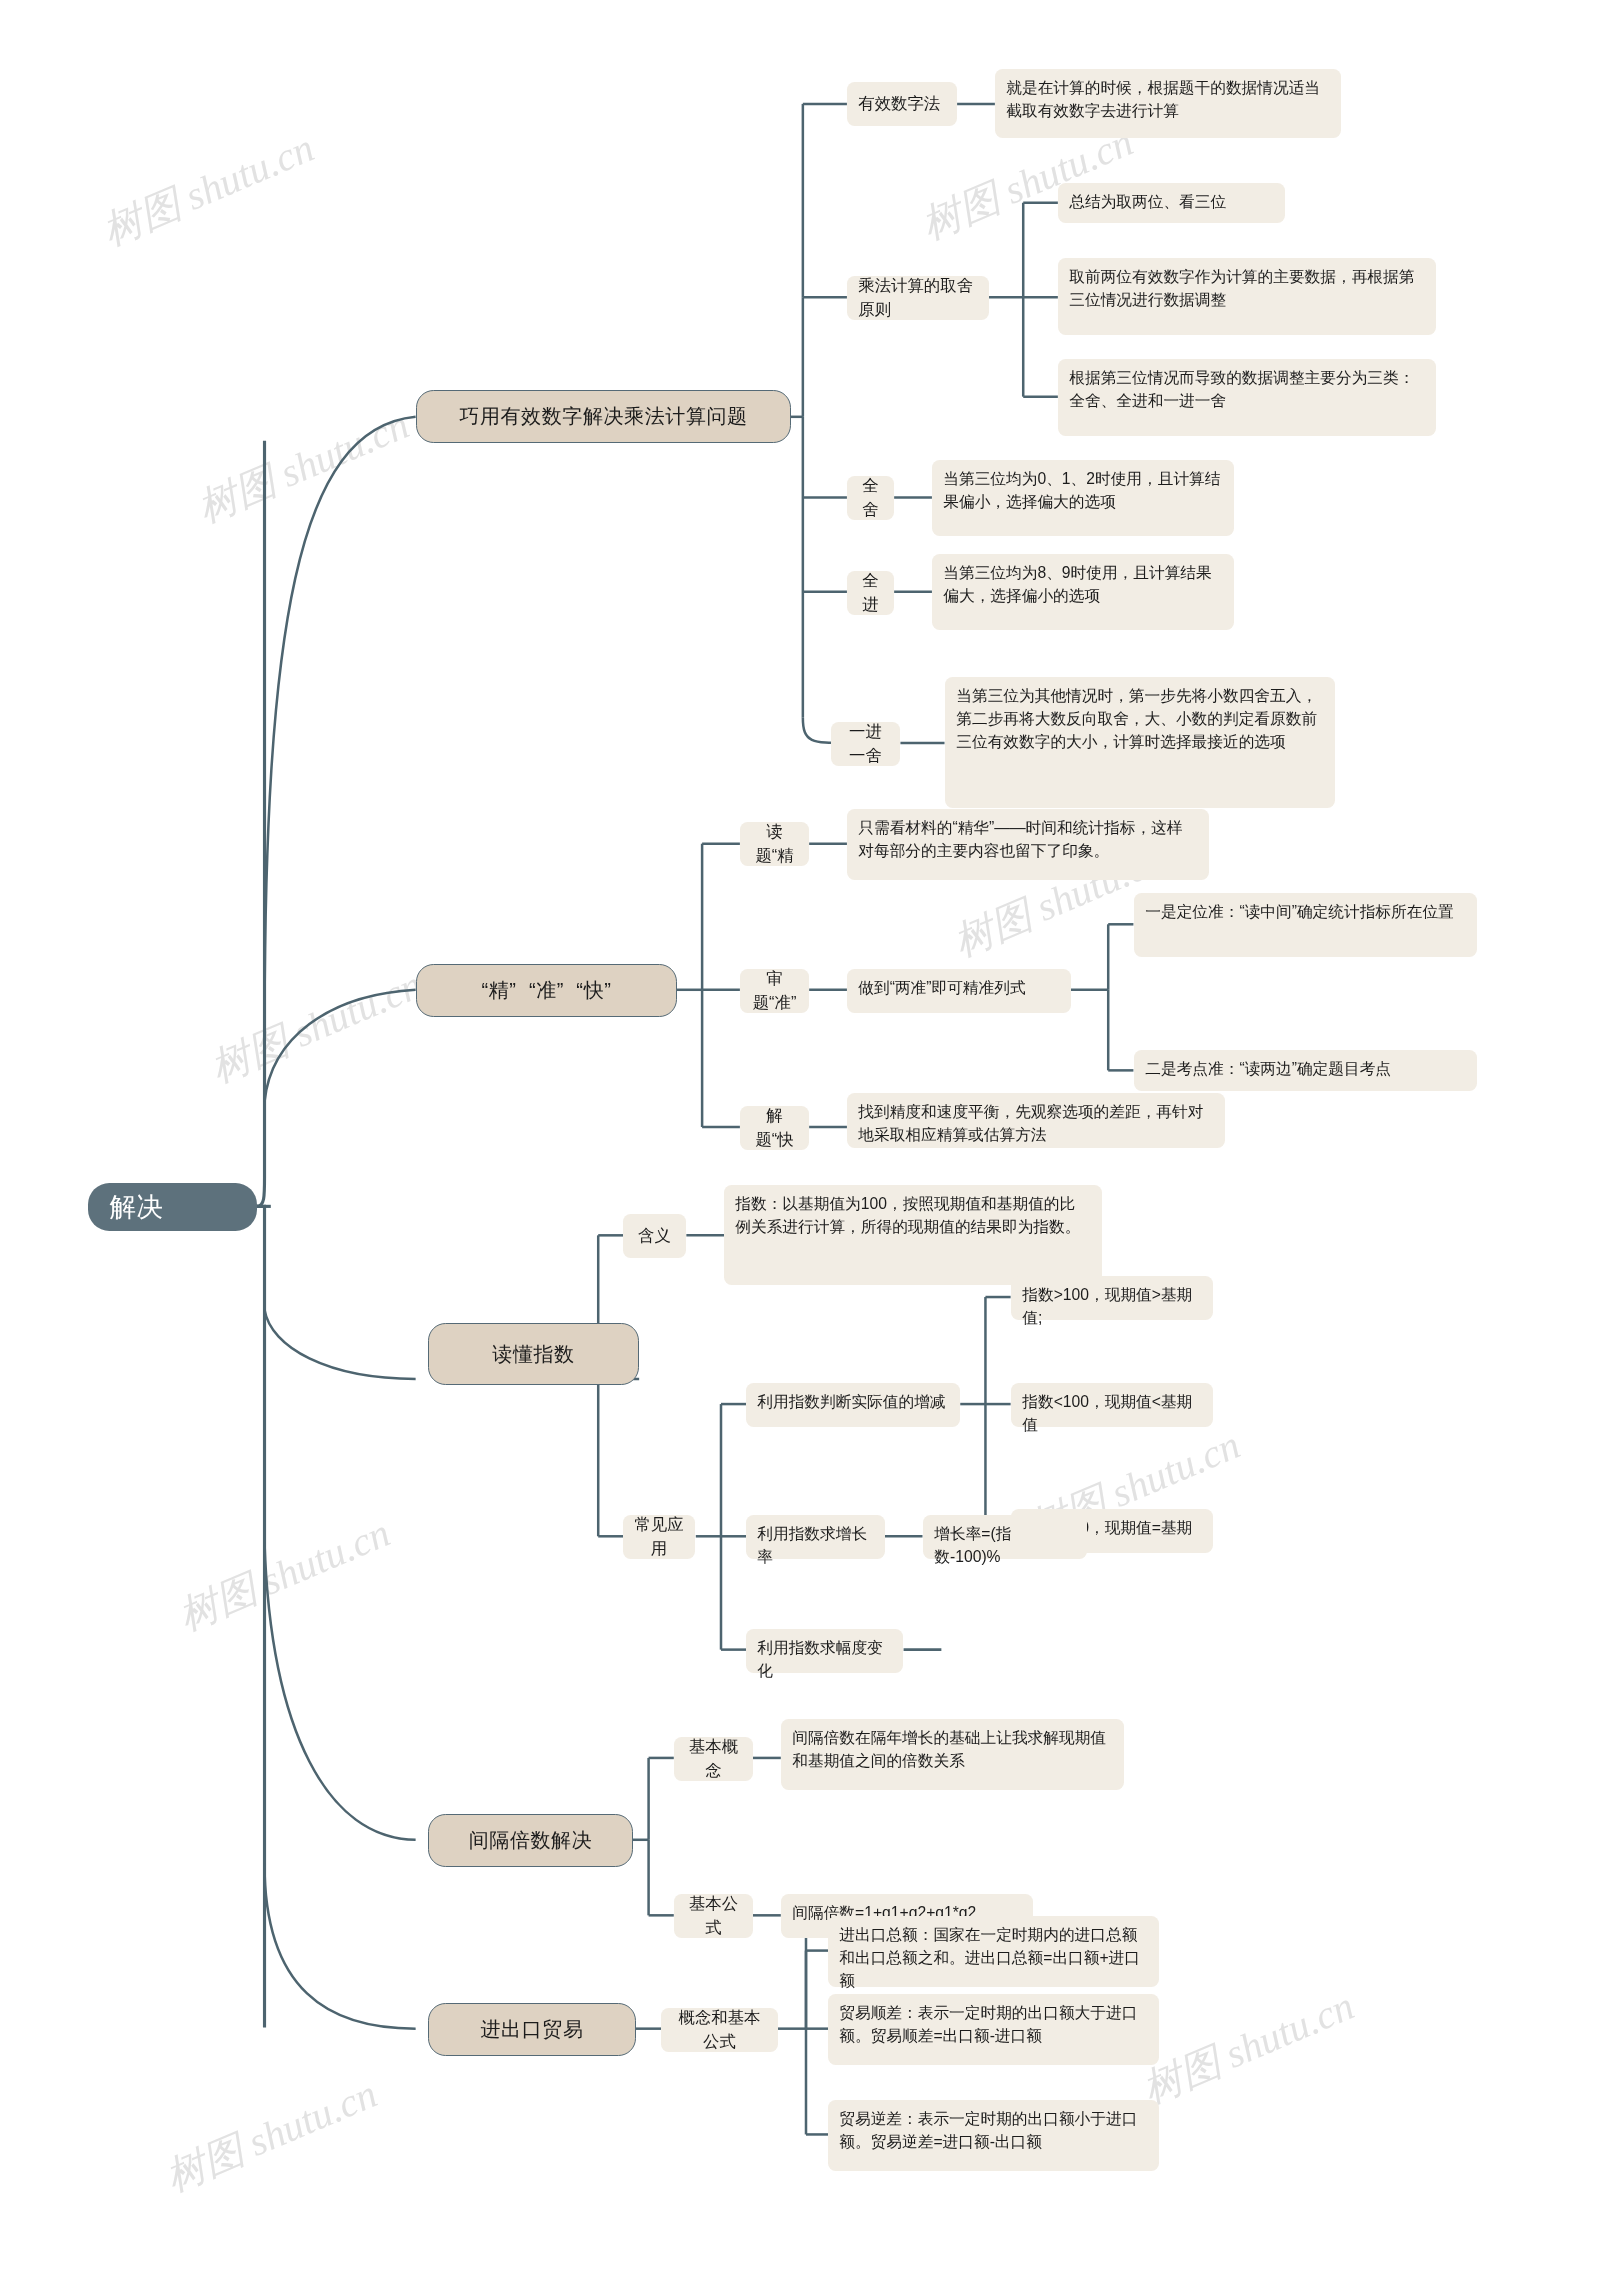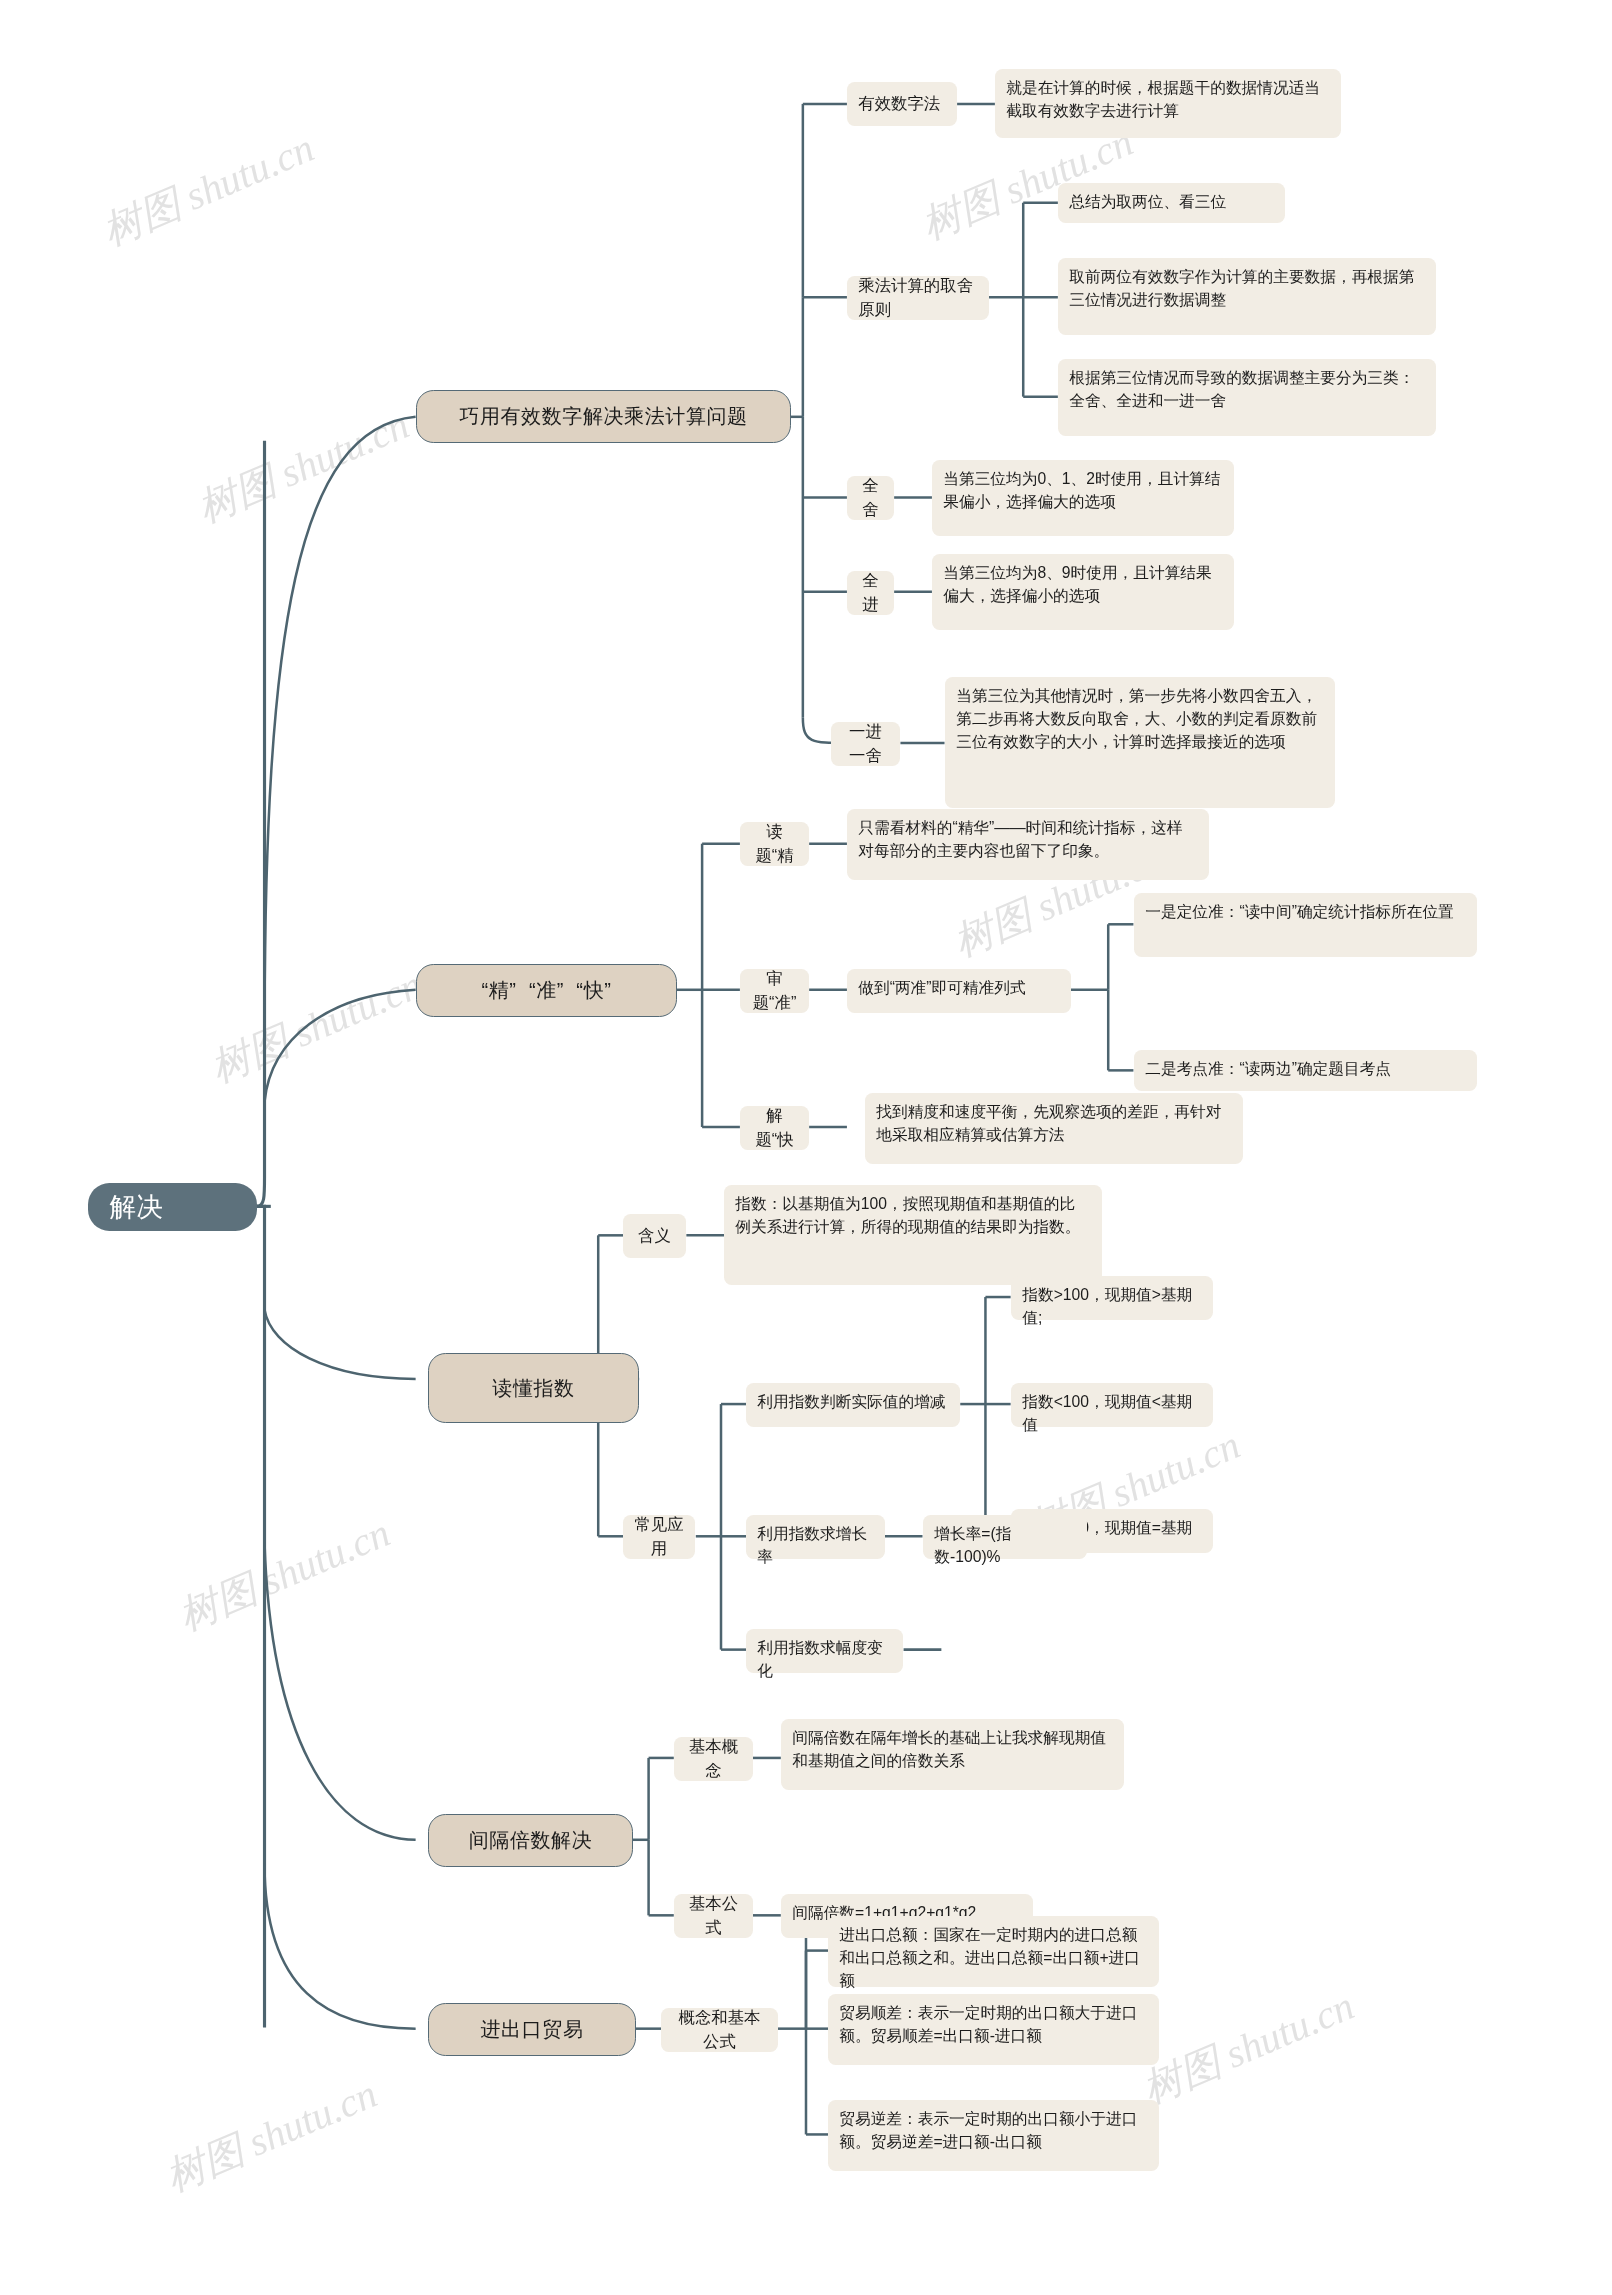--- a/index.html
+++ b/index.html
@@ -274,25 +274,25 @@
   <div class="node n-leaf" style="left:1134px; top:893px; width:343px; height:64px;">
     <span>一是定位准：“读中间”确定统计指标所在位置</span>
   </div>
   <div class="node n-leaf" style="left:1134px; top:1050px; width:343px; height:41px;">
     <span>二是考点准：“读两边”确定题目考点</span>
   </div>
 
   <div class="node n-sub center" style="left:740px; top:1106px; width:69px; height:44px;">
     <span>解题“快</span>
   </div>
-  <div class="node n-leaf" style="left:847px; top:1093px; width:378px; height:71px;margin-left:18px;">
+  <div class="node n-leaf" style="left:847px; top:1093px; width:378px; height:55px;">
     <span>找到精度和速度平衡，先观察选项的差距，再针对地采取相应精算或估算方法</span>
   </div>
 
-  <div class="node n-main" style="left:428px; top:1353px; width:211px; height:70px;">
+  <div class="node n-main" style="left:428px; top:1323px; width:211px; height:62px;">
     <span>读懂指数</span>
   </div>
 
   <div class="node n-sub center" style="left:623px; top:1214px; width:63px; height:44px;">
     <span>含义</span>
   </div>
   <div class="node n-leaf" style="left:724px; top:1185px; width:378px; height:100px;">
     <span>指数：以基期值为100，按照现期值和基期值的比例关系进行计算，所得的现期值的结果即为指数。</span>
   </div>
 

